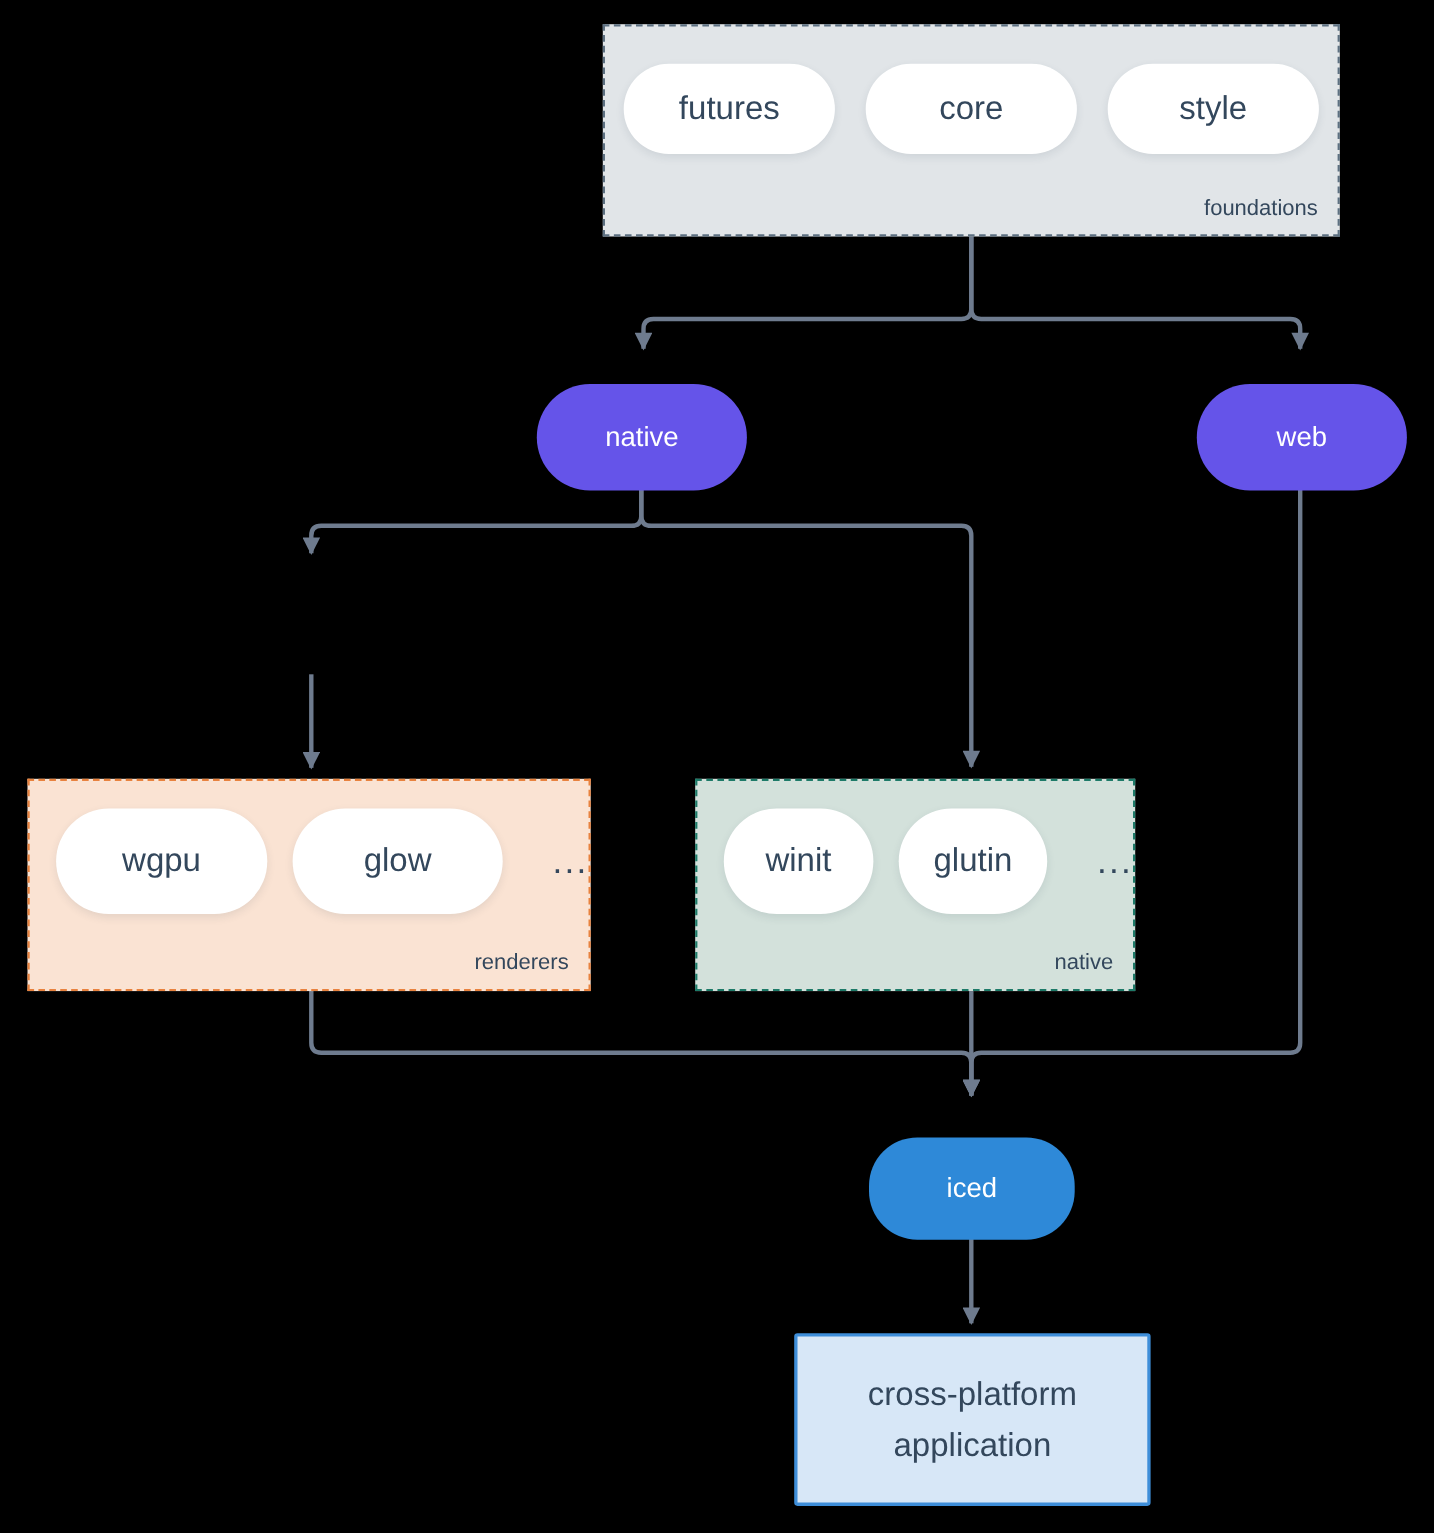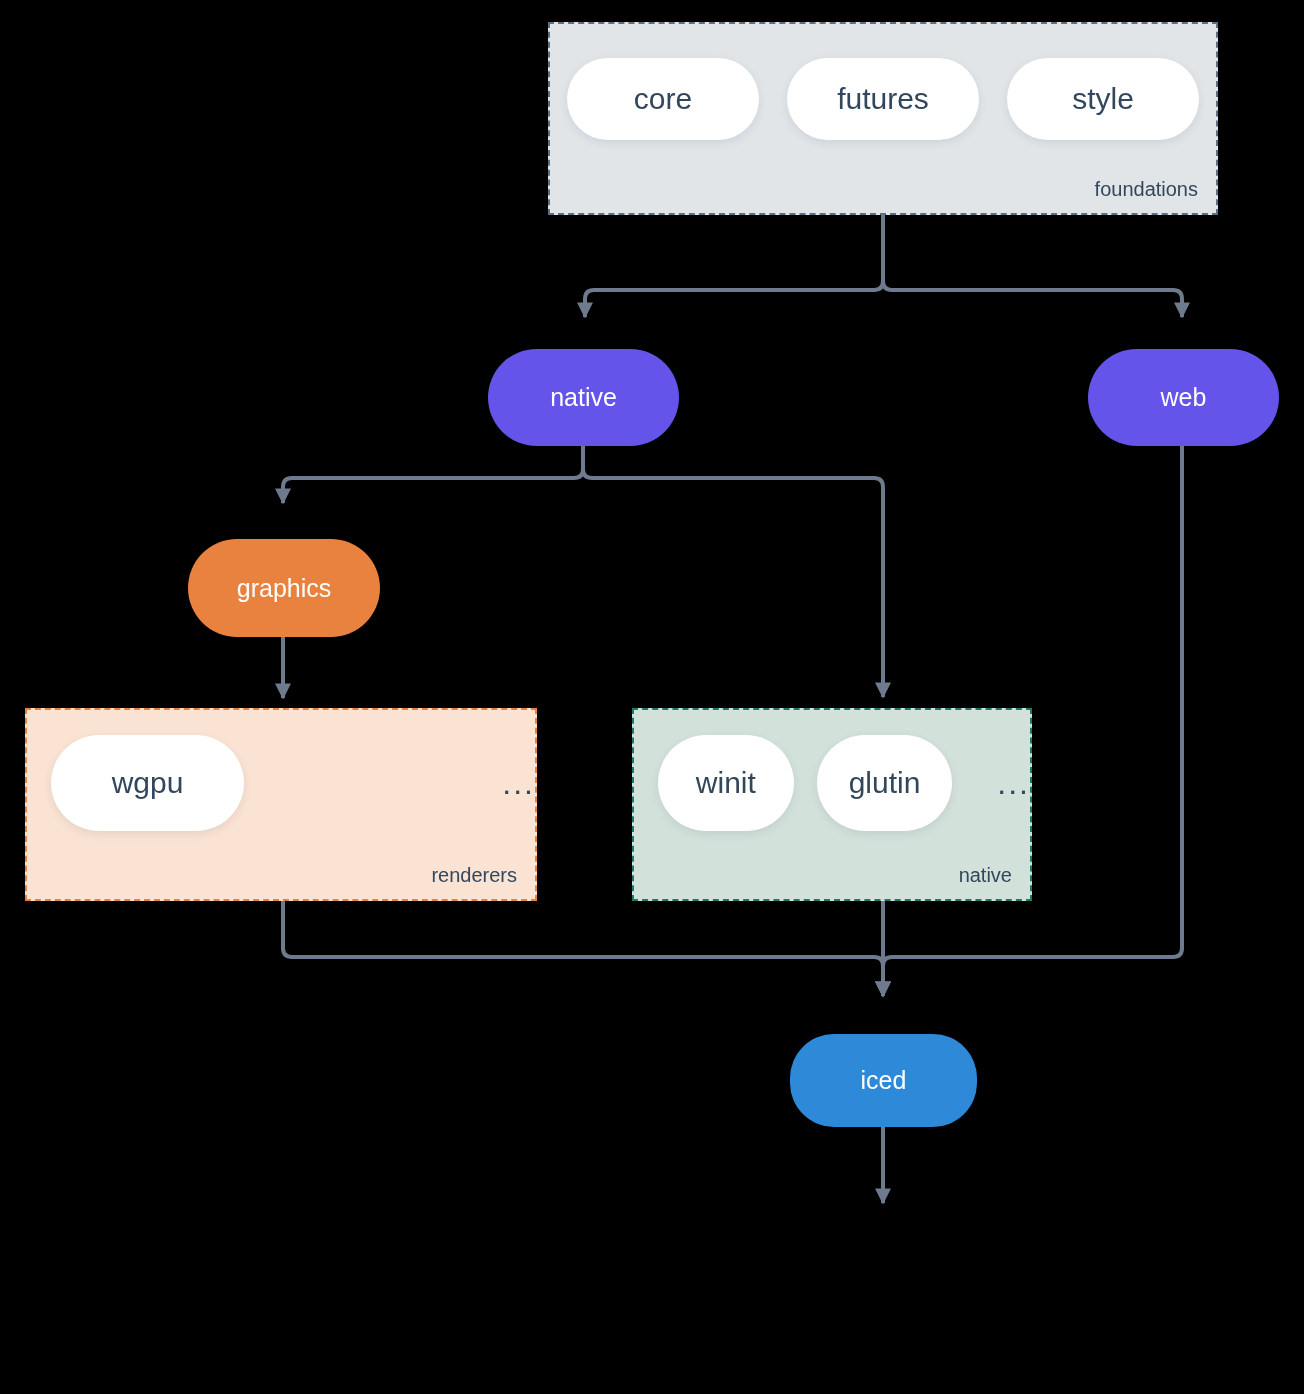--- a/index.html
+++ b/index.html
@@ -67,45 +67,46 @@
     <path class="edge" marker-end="url(#arrow)" d="M 583 422 L 583 469 Q 583 478 592 478 L 874 478 Q 883 478 883 487 L 883 697"></path>
     <path class="edge" marker-end="url(#arrow)" d="M 283 613 L 283 698"></path>
     <path class="edge" marker-end="url(#arrow)" d="M 283 901 L 283 948 Q 283 957 292 957 L 874 957 Q 883 957 883 966 L 883 996"></path>
     <path class="edge" marker-end="url(#arrow)" d="M 1182 422 L 1182 948 Q 1182 957 1173 957 L 892 957 Q 883 957 883 966 L 883 996"></path>
     <path class="edge" marker-end="url(#arrow)" d="M 883 901 L 883 996"></path>
     <path class="edge" marker-end="url(#arrow)" d="M 883 1103 L 883 1203"></path>
   </svg>
 
   <div class="group group-foundations">
     <div class="pill-row">
+      <div class="inner-pill">futures</div>
       <div class="inner-pill">core</div>
-      <div class="inner-pill">futures</div>
       <div class="inner-pill">style</div>
     </div>
     <div class="group-label">foundations</div>
   </div>
 
   <div class="node pill pill-native">native</div>
   <div class="node pill pill-web">web</div>
 
-  <div class="node pill pill-graphics">graphics</div>
 
   <div class="group group-renderers">
     <div class="pill-row">
       <div class="inner-pill">wgpu</div>
+      <div class="inner-pill">glow</div>
       <span class="ellipsis">...</span>
     </div>
     <div class="group-label">renderers</div>
   </div>
 
   <div class="group group-shells">
     <div class="pill-row">
       <div class="inner-pill">winit</div>
       <div class="inner-pill">glutin</div>
       <span class="ellipsis">...</span>
     </div>
     <div class="group-label">native</div>
   </div>
 
   <div class="node pill pill-iced">iced</div>
 
+  <div class="app-box">cross-platform application</div>
 
 </div>
 
 </body></html>

